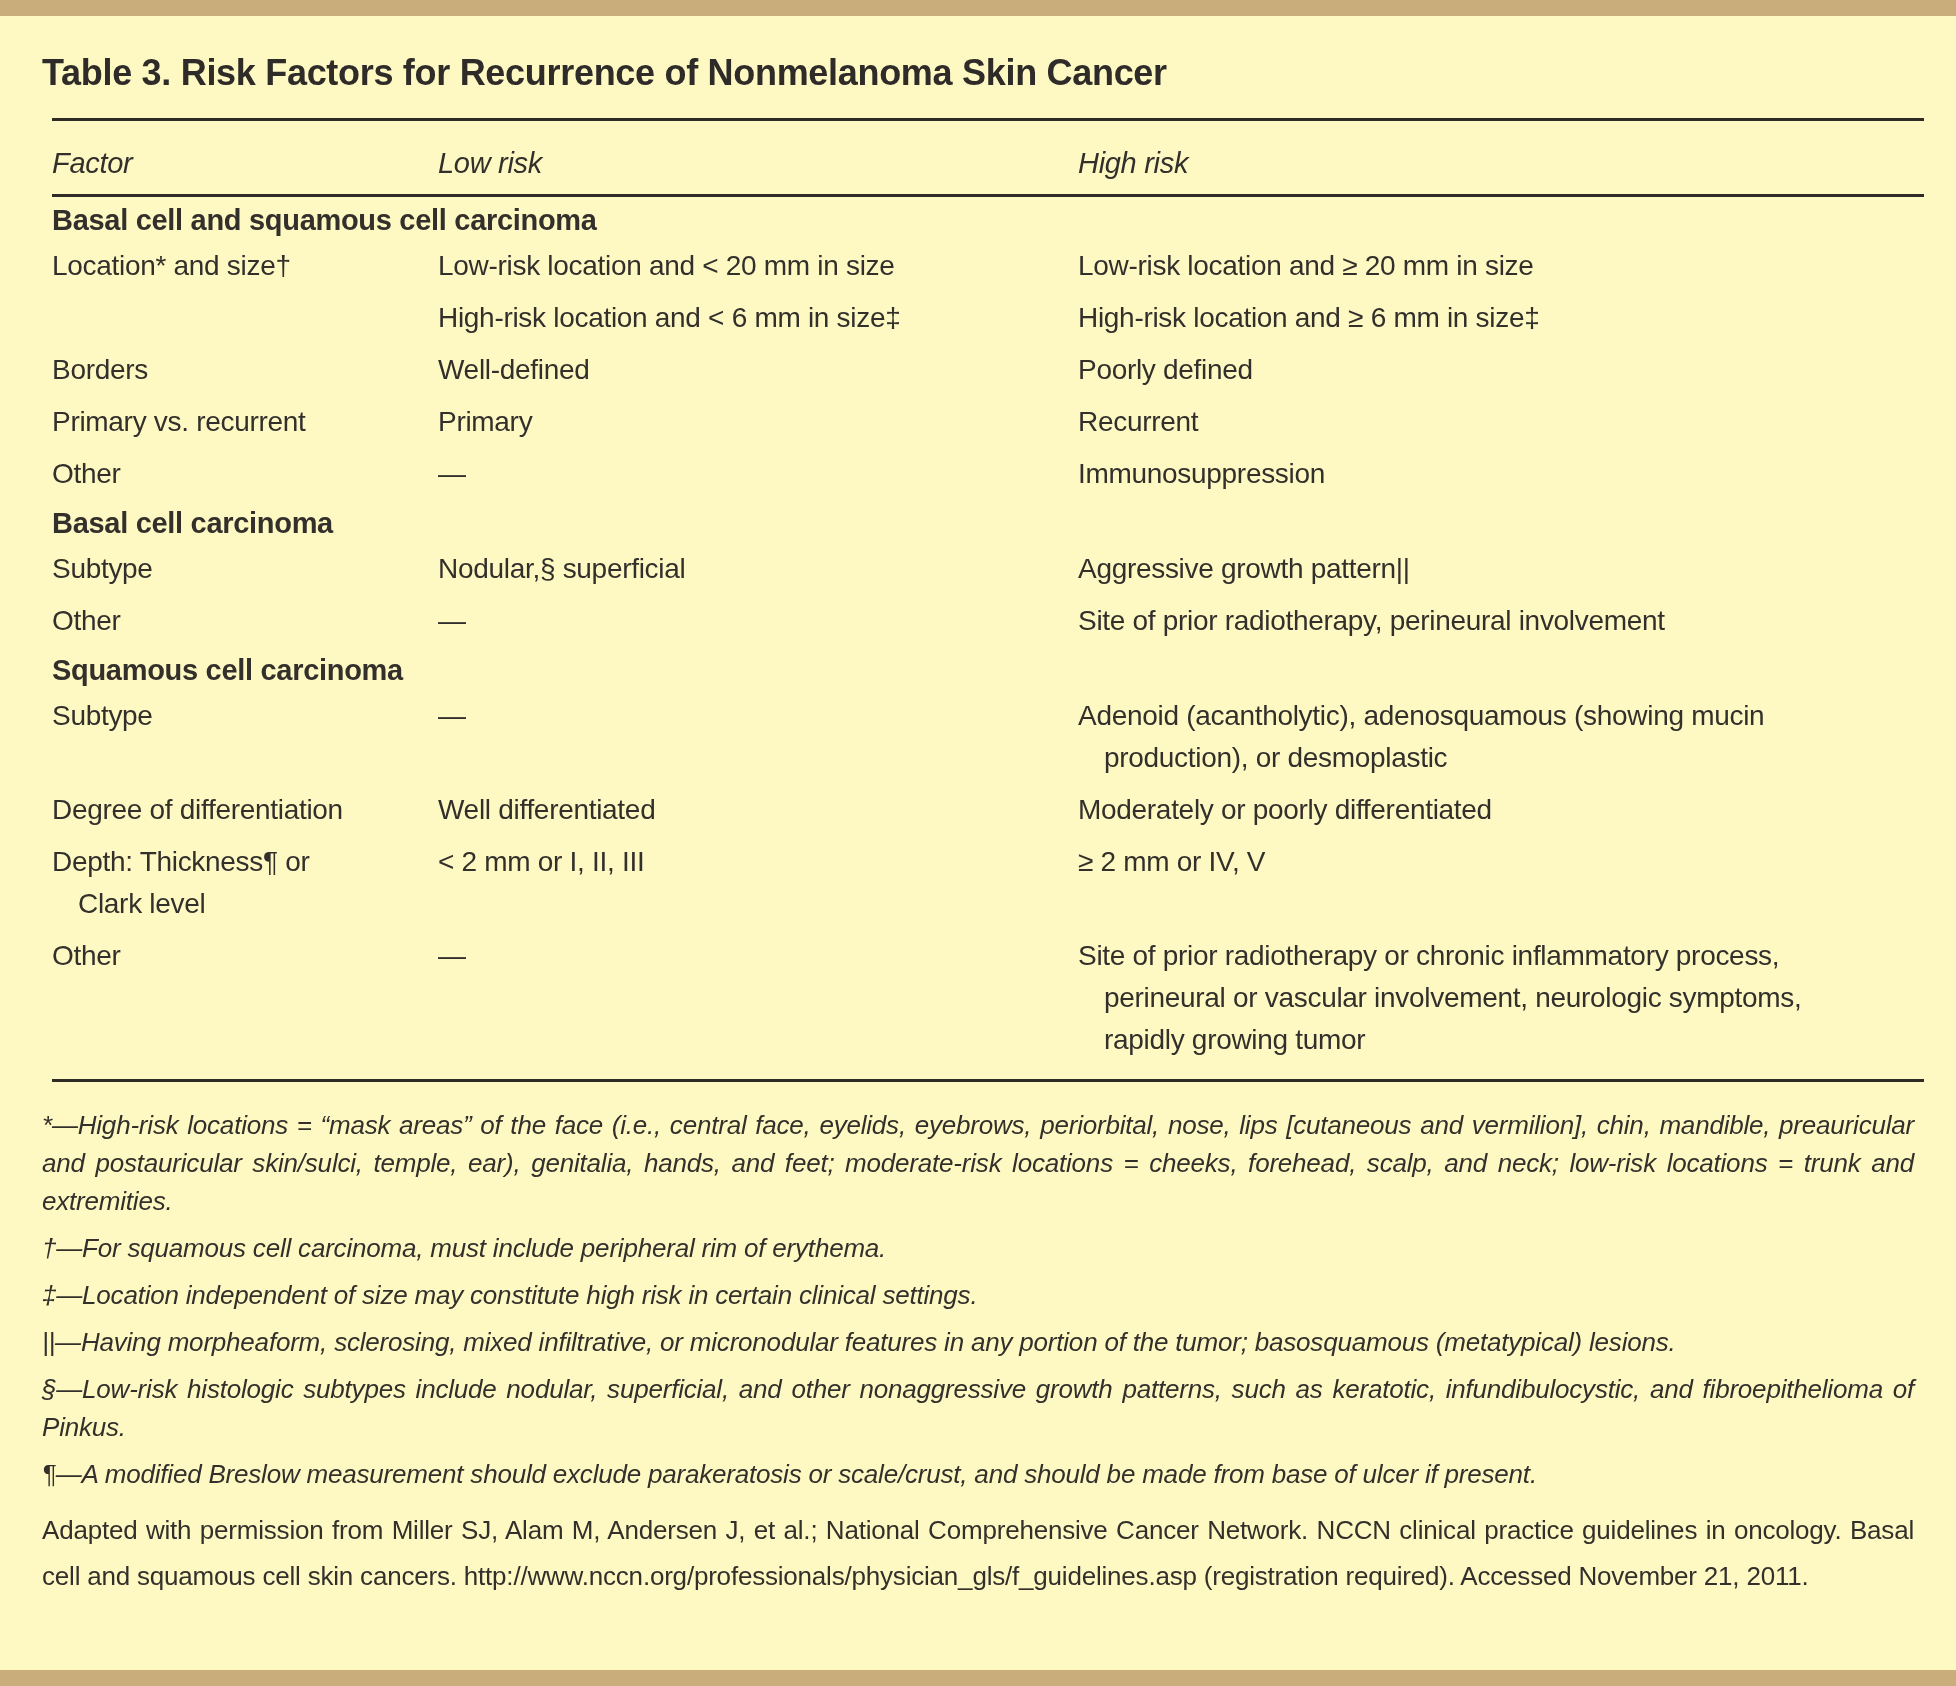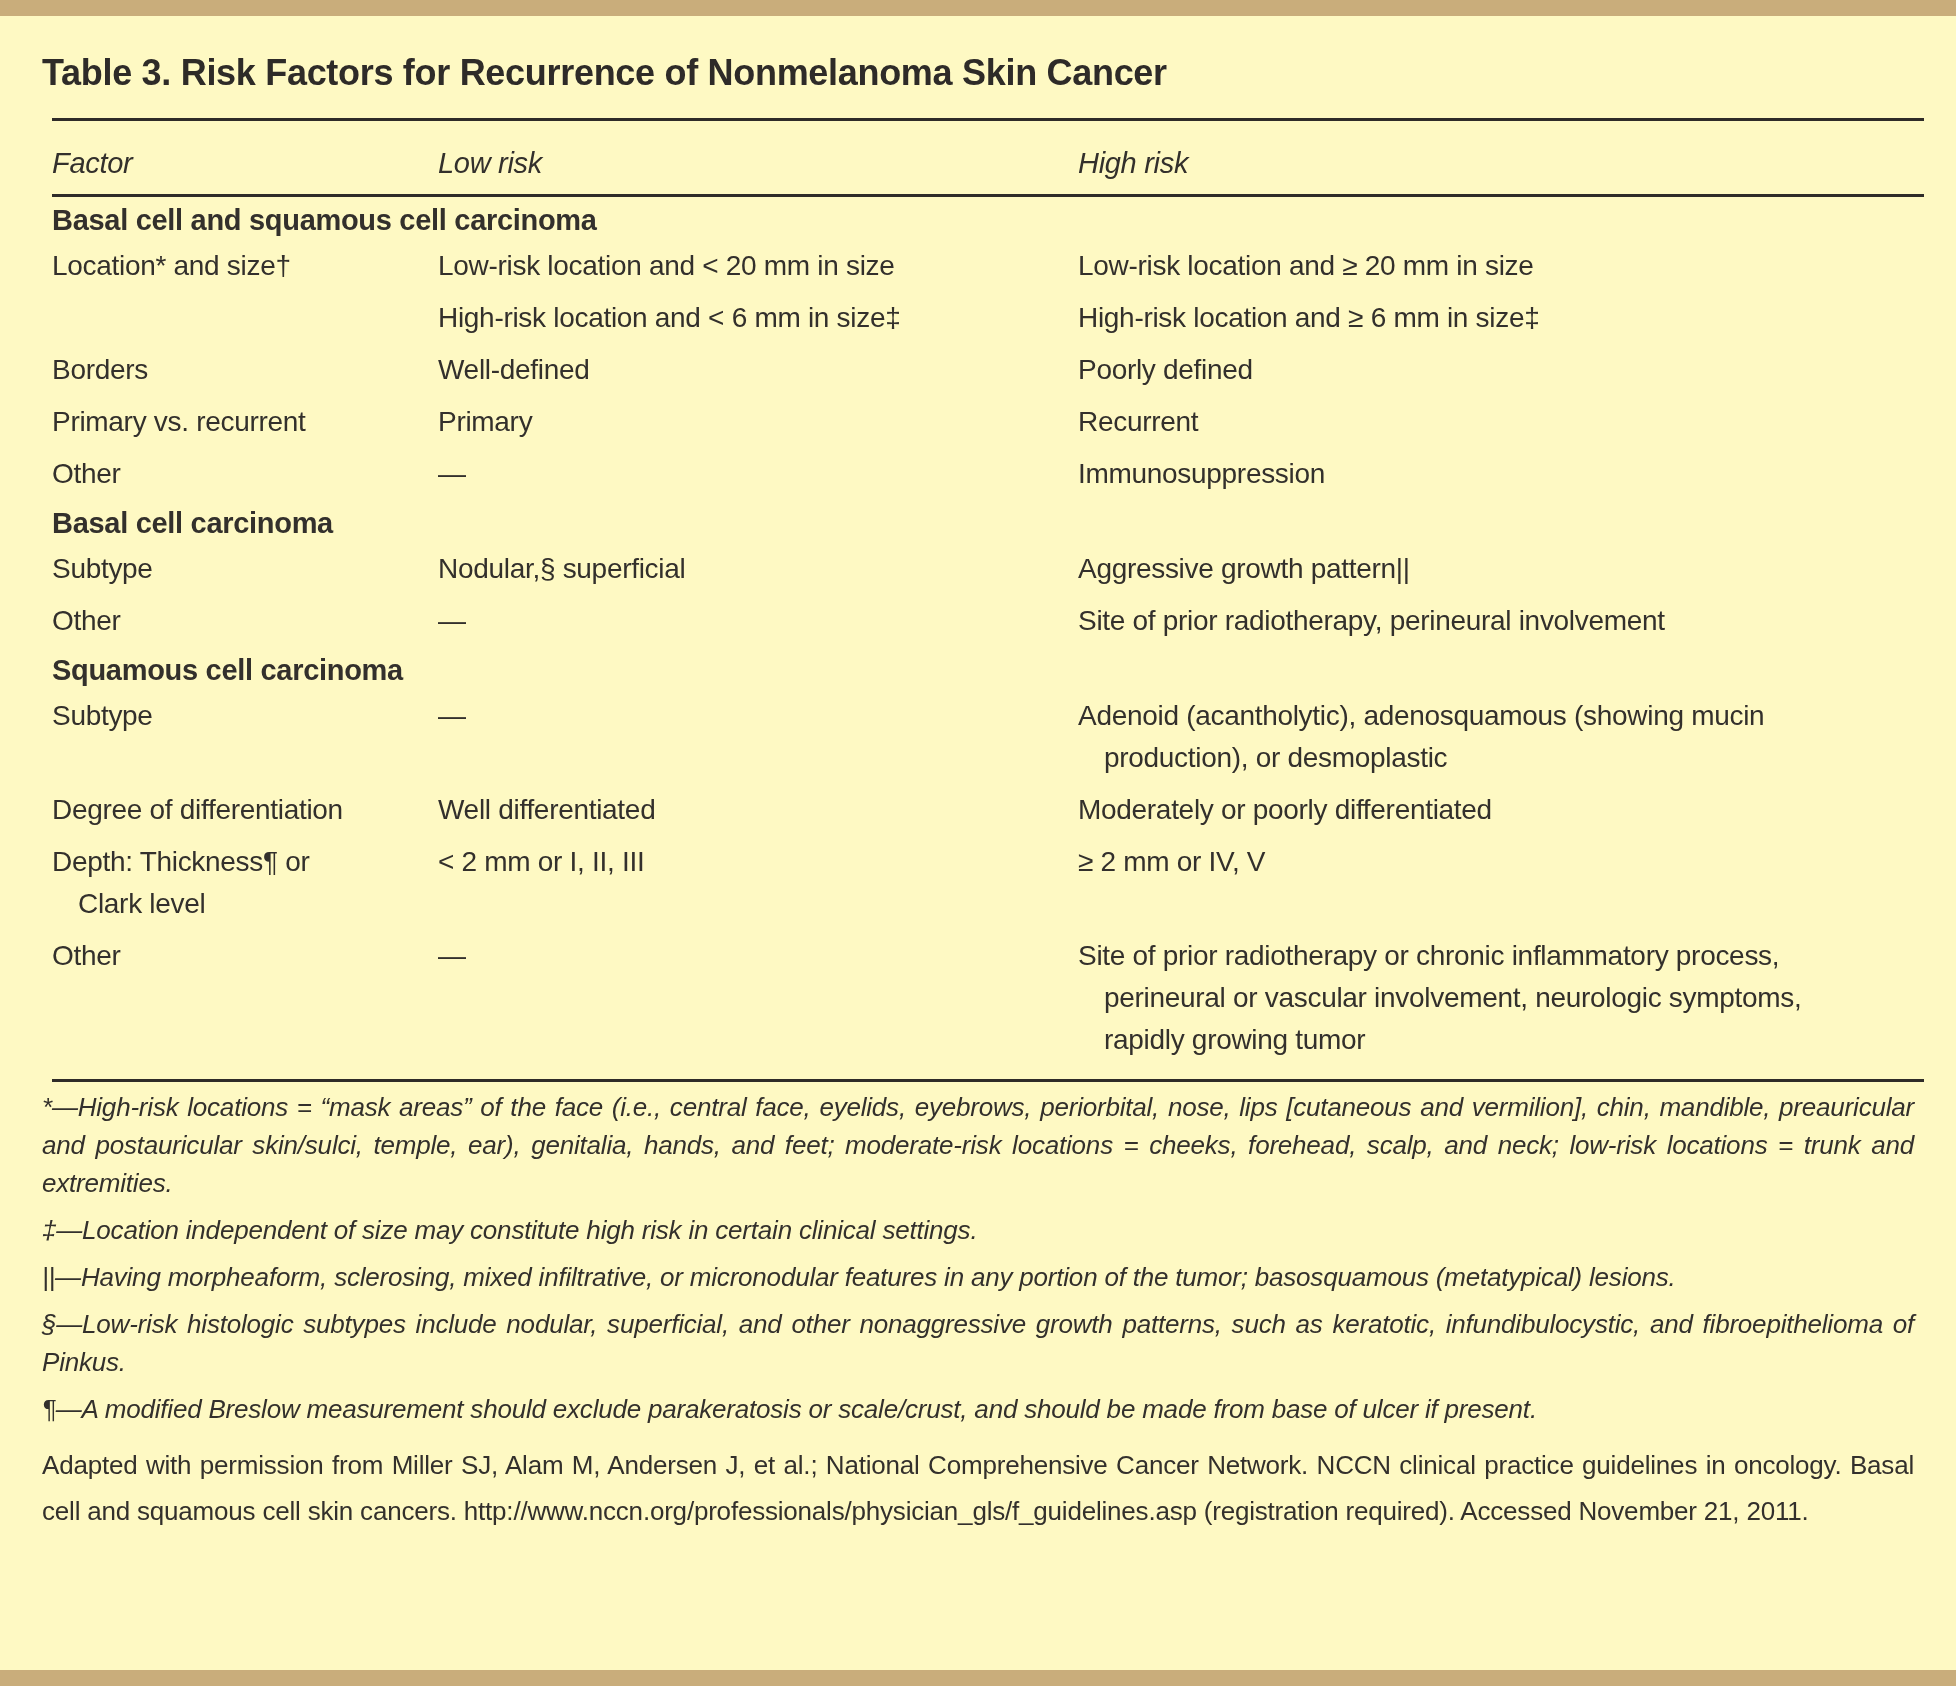--- a/index.html
+++ b/index.html
@@ -30,21 +30,21 @@
     text-align:left;font-weight:700;font-size:29px;letter-spacing:-0.3px;
     padding:7px 0 3px 0;
   }
   tbody td{
     font-size:28px;line-height:42px;letter-spacing:-0.3px;
     padding:5px 40px 5px 0;vertical-align:top;
   }
   tbody tr.last-row td{padding-bottom:18px;}
   .hang{display:block;padding-left:26px;text-indent:-26px;}
   .narrow{max-width:300px;}
-  .footnotes{margin-top:6px;}
+  .footnotes{margin-top:24px;}
   .footnote{
     font-style:italic;font-size:26px;line-height:38px;letter-spacing:-0.2px;
     text-align:justify;margin:0 0 9px 0;
   }
   .attribution{
     font-size:26px;line-height:46px;letter-spacing:-0.2px;
     text-align:justify;margin:14px 0 0 0;
   }
 </style>
 </head>
@@ -140,20 +140,21 @@
           <td>—</td>
           <td>
               <span class="hang">Site of prior radiotherapy or chronic inflammatory process, perineural or vascular involvement, neurologic symptoms, rapidly growing tumor</span>
             </td>
         </tr>
       </tbody>
     </table>
 
     <div class="footnotes">
       <p class="footnote">*—High-risk locations = “mask areas” of the face (i.e., central face, eyelids, eyebrows, periorbital, nose, lips [cutaneous and vermilion], chin, mandible, preauricular and postauricular skin/sulci, temple, ear), genitalia, hands, and feet; moderate-risk locations = cheeks, forehead, scalp, and neck; low-risk locations = trunk and extremities.</p>
+      <p class="footnote">†—For squamous cell carcinoma, must include peripheral rim of erythema.</p>
       <p class="footnote">‡—Location independent of size may constitute high risk in certain clinical settings.</p>
       <p class="footnote">||—Having morpheaform, sclerosing, mixed infiltrative, or micronodular features in any portion of the tumor; basosquamous (metatypical) lesions.</p>
       <p class="footnote">§—Low-risk histologic subtypes include nodular, superficial, and other nonaggressive growth patterns, such as keratotic, infundibulocystic, and fibroepithelioma of Pinkus.</p>
       <p class="footnote">¶—A modified Breslow measurement should exclude parakeratosis or scale/crust, and should be made from base of ulcer if present.</p>
     </div>
 
     <p class="attribution">Adapted with permission from Miller SJ, Alam M, Andersen J, et al.; National Comprehensive Cancer Network. NCCN clinical practice guidelines in oncology. Basal cell and squamous cell skin cancers. http://www.nccn.org/professionals/physician_gls/f_guidelines.asp (registration required). Accessed November 21, 2011.</p>
   </div>
 
   <div class="accent-bar bottom"></div>

